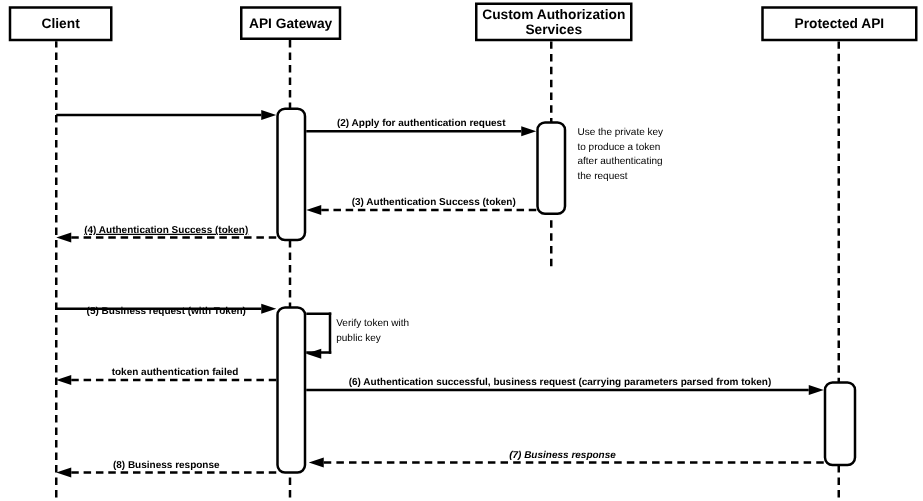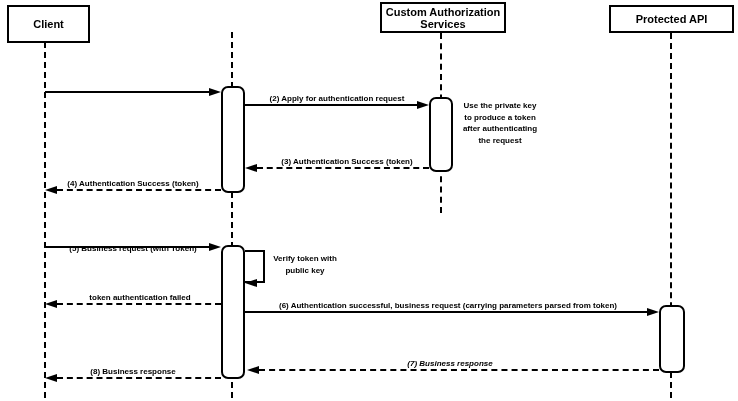--- a/index.html
+++ b/index.html
@@ -20,38 +20,41 @@
   .mline{position:absolute;height:0;z-index:4;}
   .mline.solid{border-top:2px solid #000;}
   .mline.dashed{border-top:2px dashed #000;}
   .ahead{position:absolute;width:0;height:0;z-index:5;}
   .ahead.right{border-top:4px solid transparent;border-bottom:4px solid transparent;border-left:12px solid #000;}
   .ahead.left{border-top:4px solid transparent;border-bottom:4px solid transparent;border-right:12px solid #000;}
   .mlabel{
     position:absolute;transform:translateX(-50%);white-space:nowrap;
     font-size:8px;font-weight:bold;z-index:6;line-height:9px;
   }
-  .sideText{position:absolute;font-size:8px;font-weight:bold;line-height:11.5px;z-index:6;text-align:center;}
+  .sideText{position:absolute;font-size:8px;font-weight:normal;line-height:11.5px;z-index:6;}
   .selfloop{
     position:absolute;box-sizing:border-box;border:2px solid #000;border-left:none;
     background:transparent;z-index:2;
   }
 </style>
 </head>
 <body>
 
 <div class="canvas">
 
   <div class="lifeline" style="left:44px;top:32px;height:366px;"></div>
   <div class="lifeline" style="left:231px;top:32px;height:366px;"></div>
   <div class="lifeline" style="left:440px;top:33px;height:180px;"></div>
   <div class="lifeline" style="left:670px;top:33px;height:365px;"></div>
 
-  <div class="pbox" style="left:7px;top:5px;width:83px;height:38px;">
+  <div class="pbox" style="left:7px;top:5px;width:83px;height:28px;">
       <span>Client</span>
+    </div>
+  <div class="pbox" style="left:192px;top:5px;width:81px;height:27px;">
+      <span>API Gateway</span>
     </div>
   <div class="pbox" style="left:380px;top:2px;width:126px;height:31px;">
       <span>Custom Authorization Services</span>
     </div>
   <div class="pbox" style="left:609px;top:5px;width:125px;height:28px;">
       <span>Protected API</span>
     </div>
 
   <div class="activation" style="left:221px;top:86px;width:24px;height:107px;"></div>
   <div class="activation" style="left:429px;top:97px;width:24px;height:75px;"></div>
@@ -66,21 +69,21 @@
   <div class="mlabel" style="left:337px;top:94px;">(2) Apply for authentication request</div>
 
   <div class="sideText" style="left:462px;top:100px;width:76px;">Use the private key to produce a token after authenticating the request</div>
 
   <div class="mline dashed" style="left:257px;top:167px;width:172px;"></div>
   <div class="ahead left" style="left:245px;top:164px;"></div>
   <div class="mlabel" style="left:347px;top:157px;">(3) Authentication Success (token)</div>
 
   <div class="mline dashed" style="left:57px;top:189px;width:164px;"></div>
   <div class="ahead left" style="left:45px;top:186px;"></div>
-  <div class="mlabel" style="left:133px;top:179px;">(4) Authentication Success (token)</div>
+  <div class="mlabel" style="left:133px;top:179px;text-decoration:underline;">(4) Authentication Success (token)</div>
 
   <div class="mline solid" style="left:45px;top:246px;width:164px;"></div>
   <div class="ahead right" style="left:209px;top:243px;"></div>
   <div class="mlabel" style="left:133px;top:244px;">(5) Business request (with Token)</div>
 
   <div class="selfloop" style="left:245px;top:250px;width:20px;height:33px;"></div>
   <div class="ahead left" style="left:245px;top:279px;"></div>
   <div class="sideText" style="left:269px;top:253px;width:72px;">Verify token with public key</div>
 
   <div class="mline dashed" style="left:57px;top:303px;width:164px;"></div>

